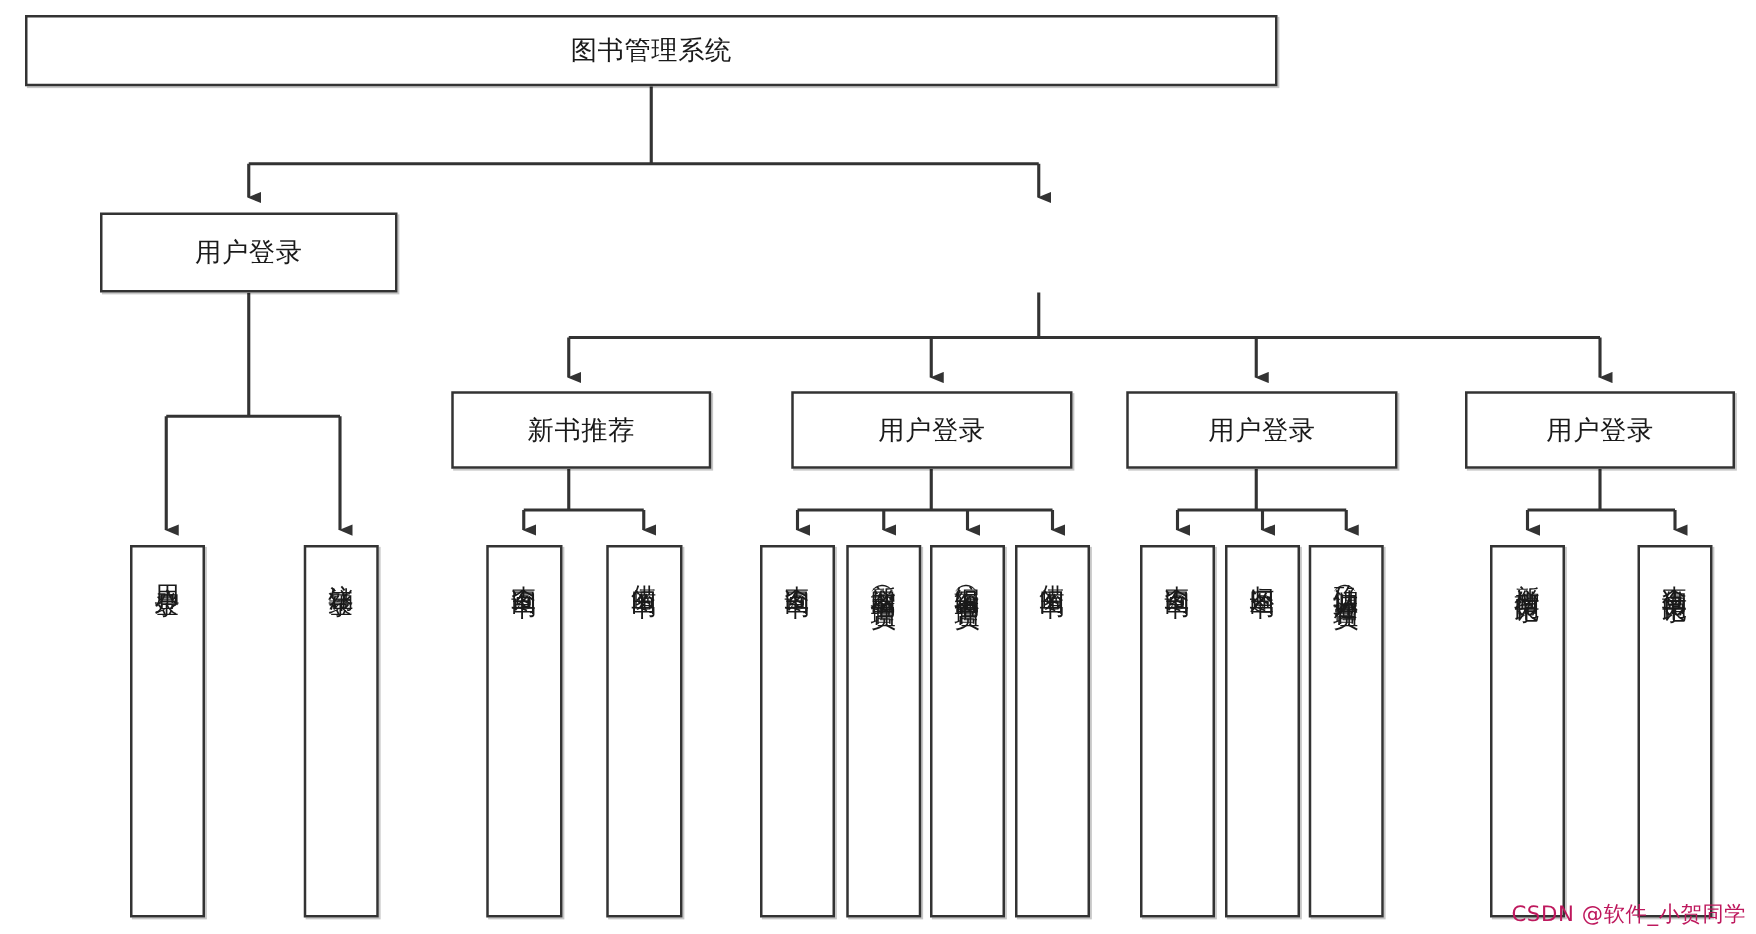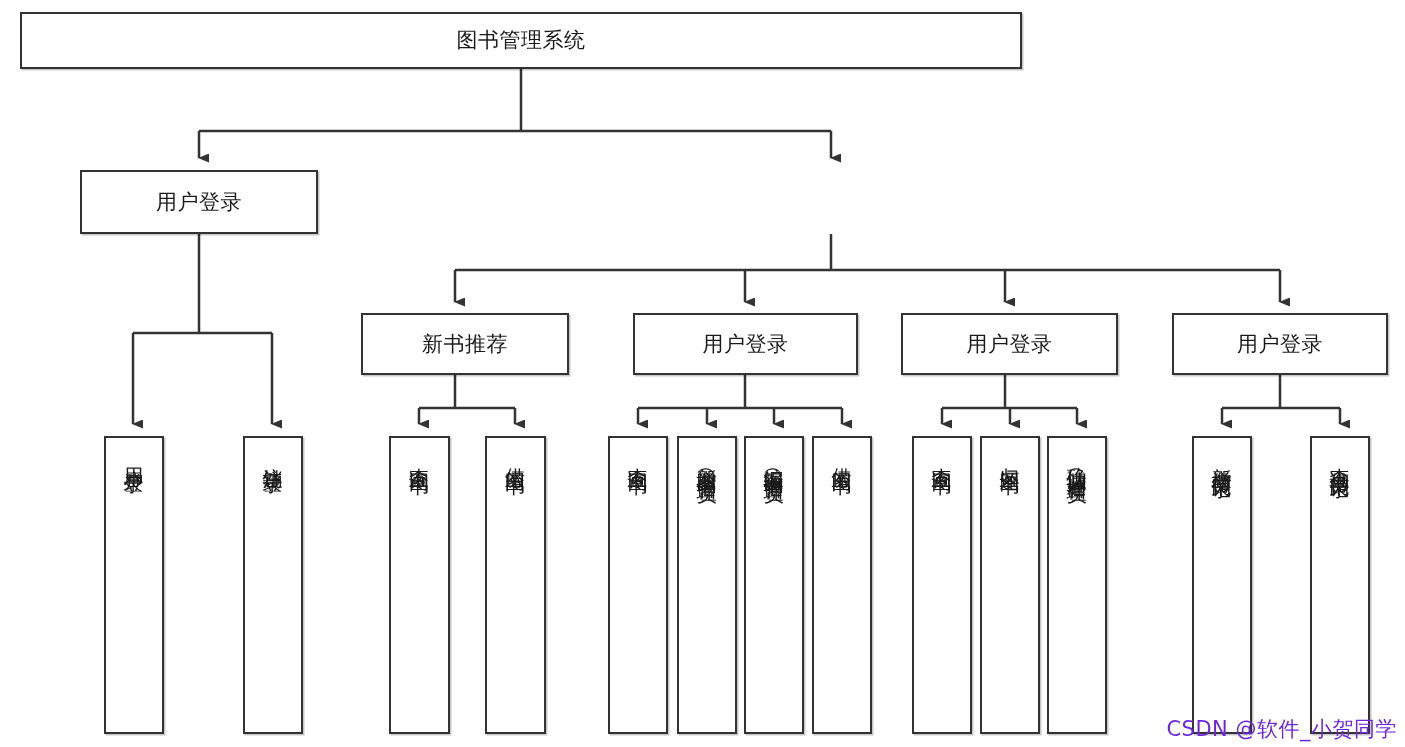--- a/index.html
+++ b/index.html
@@ -51,22 +51,22 @@
     text-orientation: upright;
     white-space: normal;
     letter-spacing: 2.5px;
     font-size: 20px;
     line-height: 1;
   }
   #watermark {
     position: absolute;
     right: 8px;
     bottom: 4px;
-    color: #6d28d9;
-    font-size: 21px;
+    color: #be185d;
+    font-size: 17px;
     letter-spacing: 0.5px;
     white-space: nowrap;
     pointer-events: none;
   }
 </style>
 </head>
 <body>
 
 <div id="canvas">
 

